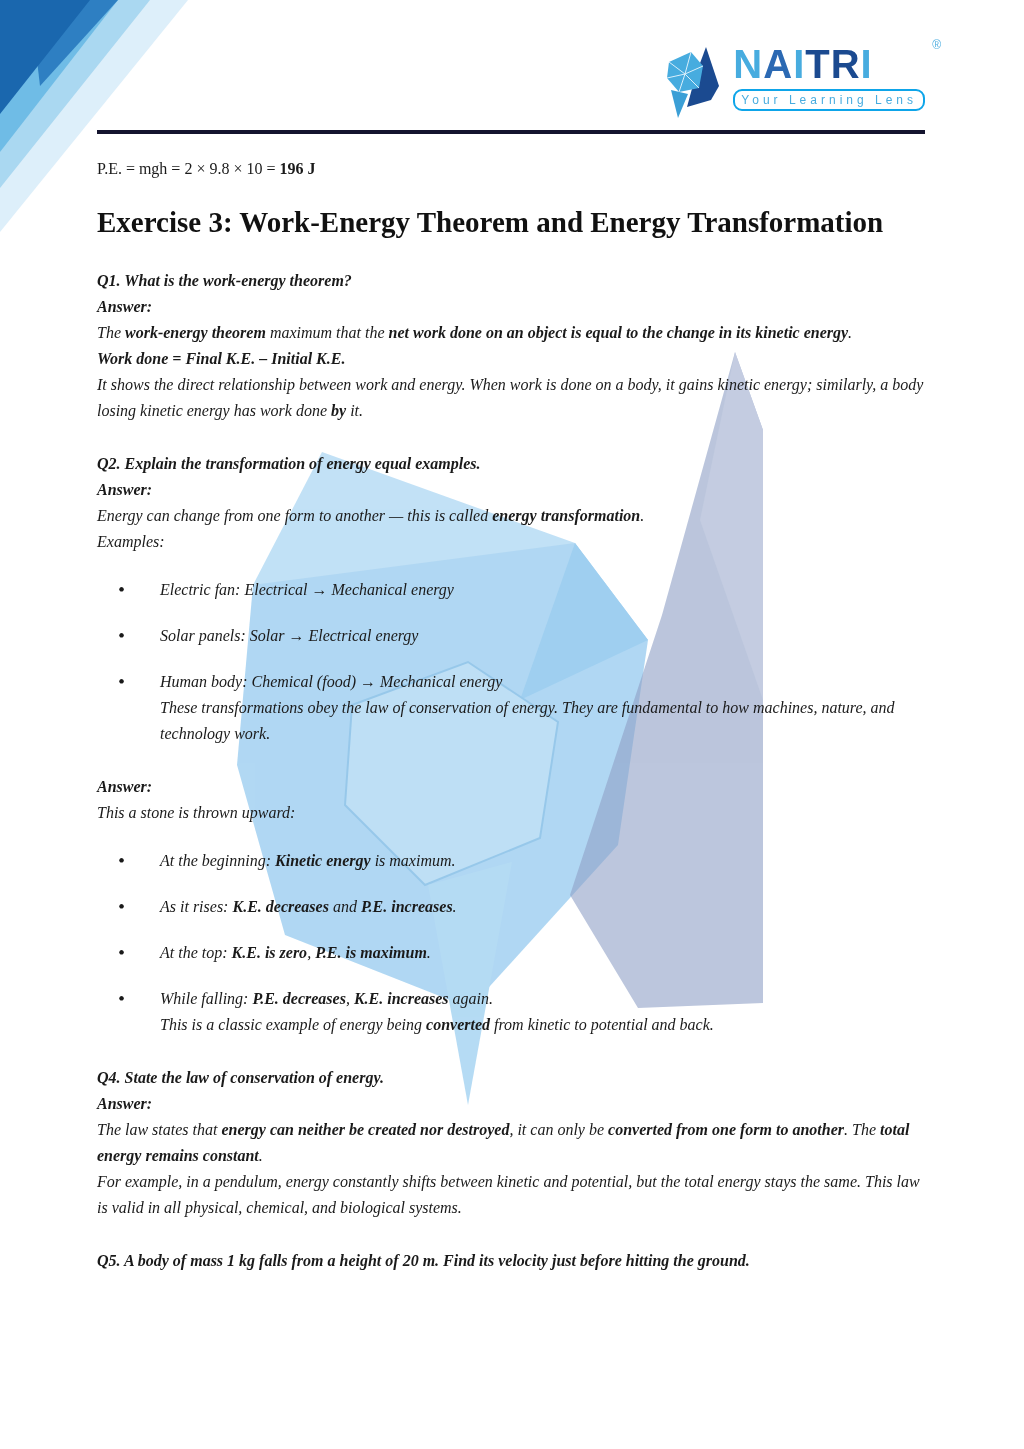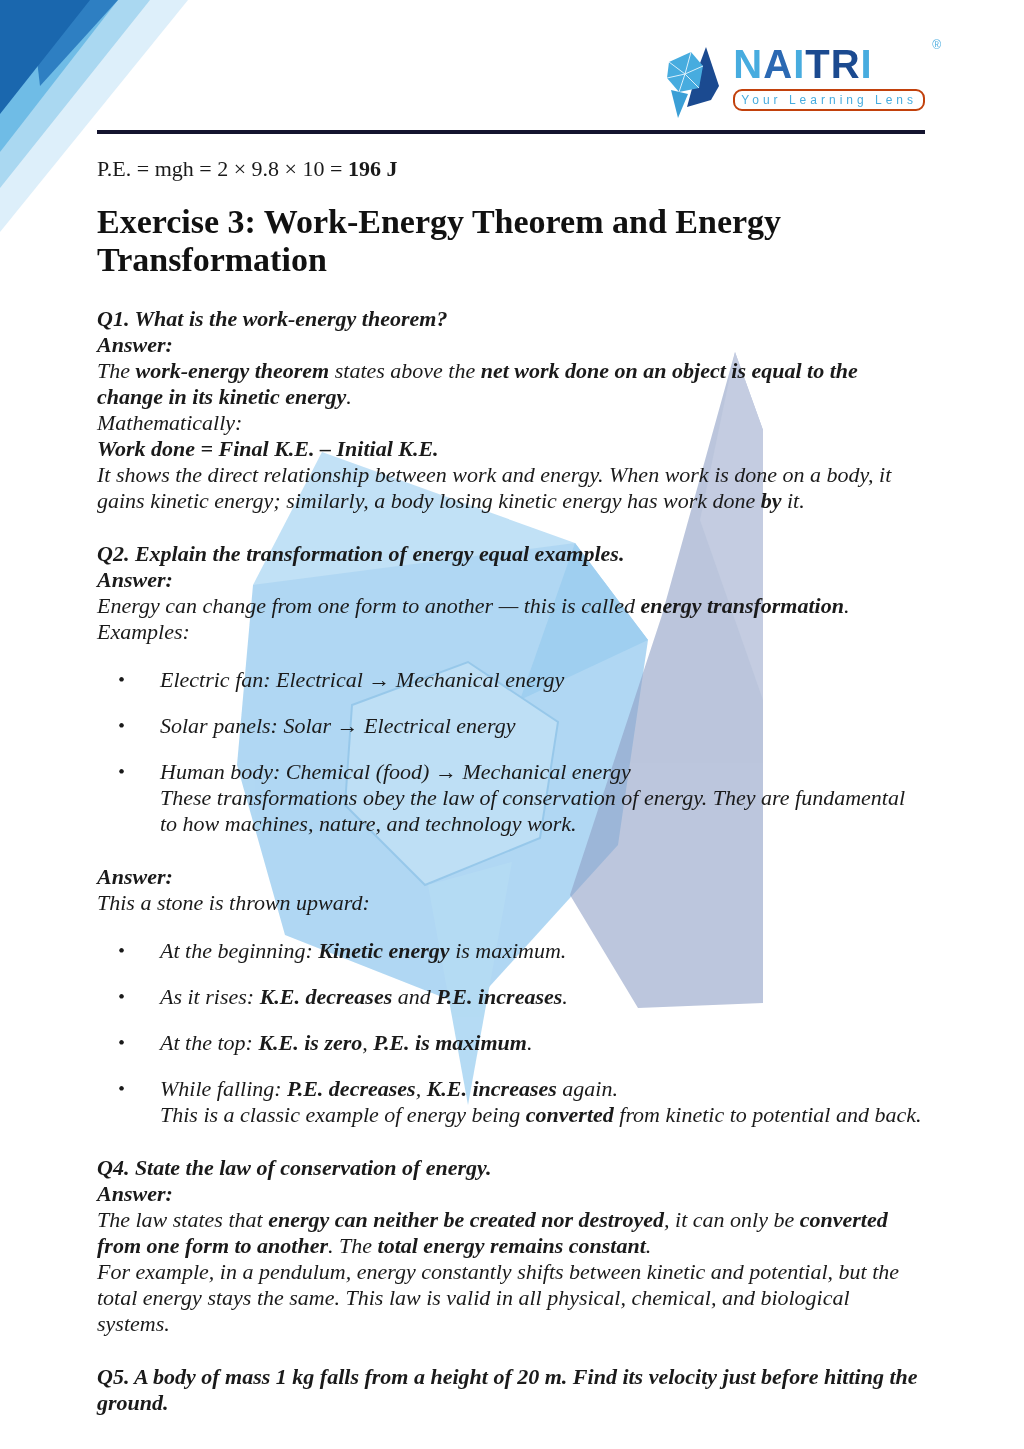--- a/index.html
+++ b/index.html
@@ -11,27 +11,27 @@
   
   .watermark{position:absolute;inset:0;z-index:0;pointer-events:none;}
   .corner{position:absolute;top:0;left:0;z-index:2;pointer-events:none;}
   
   .inner{position:relative;z-index:3;padding:0 99px 0 97px;}
   .header{height:130px;position:relative;}
   .logo{position:absolute;top:44px;right:0;display:flex;gap:4px;align-items:flex-start;}
   .logo-text{display:flex;flex-direction:column;position:relative;}
   .brand{font-family:"Liberation Sans",sans-serif;font-weight:bold;font-size:40px;line-height:40px;letter-spacing:1px;white-space:nowrap;}
   .reg{position:absolute;top:-6px;right:-16px;font-family:"Liberation Sans",sans-serif;font-size:12px;color:#54b1e2;}
-  .tagline{margin-top:5px;align-self:stretch;text-align:center;border:2px solid #c2410c;border-radius:9px;padding:2px 6px;
+  .tagline{margin-top:5px;align-self:stretch;text-align:center;border:2px solid #0ea5e9;border-radius:9px;padding:2px 6px;
     font-family:"Liberation Sans",sans-serif;font-size:12px;letter-spacing:4px;color:#47acdf;white-space:nowrap;}
   .rule{height:4px;background:#14142e;}
   
-  .line{font-size:22px;line-height:26px;margin:0;}
+  .line{font-size:16px;line-height:26px;margin:0;}
   .intro{margin-top:22px;}
-  h1.heading{font-size:34px;line-height:38px;font-weight:bold;margin:21px 0 0 0;color:#111;}
+  h1.heading{font-size:29px;line-height:38px;font-weight:bold;margin:21px 0 0 0;color:#111;}
   .blk{margin-top:27px;font-style:italic;}
   ul.bullets{list-style:none;margin:22px 0 0 0;padding:0 0 0 63px;}
   ul.bullets li{position:relative;margin:0;}
   ul.bullets li + li{margin-top:20px;}
   ul.bullets li::before{content:"\2022";position:absolute;left:-42px;top:0;font-size:19px;line-height:26px;color:#1a1a1a;}
   b{font-weight:bold;}
 </style>
 </head>
 <body>
 
@@ -88,22 +88,21 @@
 
     <section class="intro">
       <p class="line"><span>P.E. = mgh = 2 × 9.8 × 10 = </span><b>196 J</b></p>
     </section>
 
     <h1 class="heading">Exercise 3: Work-Energy Theorem and Energy Transformation</h1>
 
     <section class="blk">
       <p class="line"><b>Q1. What is the work-energy theorem?</b></p>
       <p class="line"><b>Answer:</b></p>
-      <p class="line"><span>The </span><b>work-energy theorem</b><span> states above the </span><b>net work done on an object is equal to the change in its kinetic energy</b><span>.</span></p>
-      <p class="line"><span>Mathematically:</span></p>
+      <p class="line"><span>The </span><b>work-energy theorem</b><span> maximum that the </span><b>net work done on an object is equal to the change in its kinetic energy</b><span>.</span></p>
       <p class="line"><b>Work done = Final K.E. – Initial K.E.</b></p>
       <p class="line"><span>It shows the direct relationship between work and energy. When work is done on a body, it gains kinetic energy; similarly, a body losing kinetic energy has work done </span><b>by</b><span> it.</span></p>
     </section>
 
     <section class="blk">
       <p class="line"><b>Q2. Explain the transformation of energy equal examples.</b></p>
       <p class="line"><b>Answer:</b></p>
       <p class="line"><span>Energy can change from one form to another — this is called </span><b>energy transformation</b><span>.</span></p>
       <p class="line"><span>Examples:</span></p>
       <ul class="bullets">

